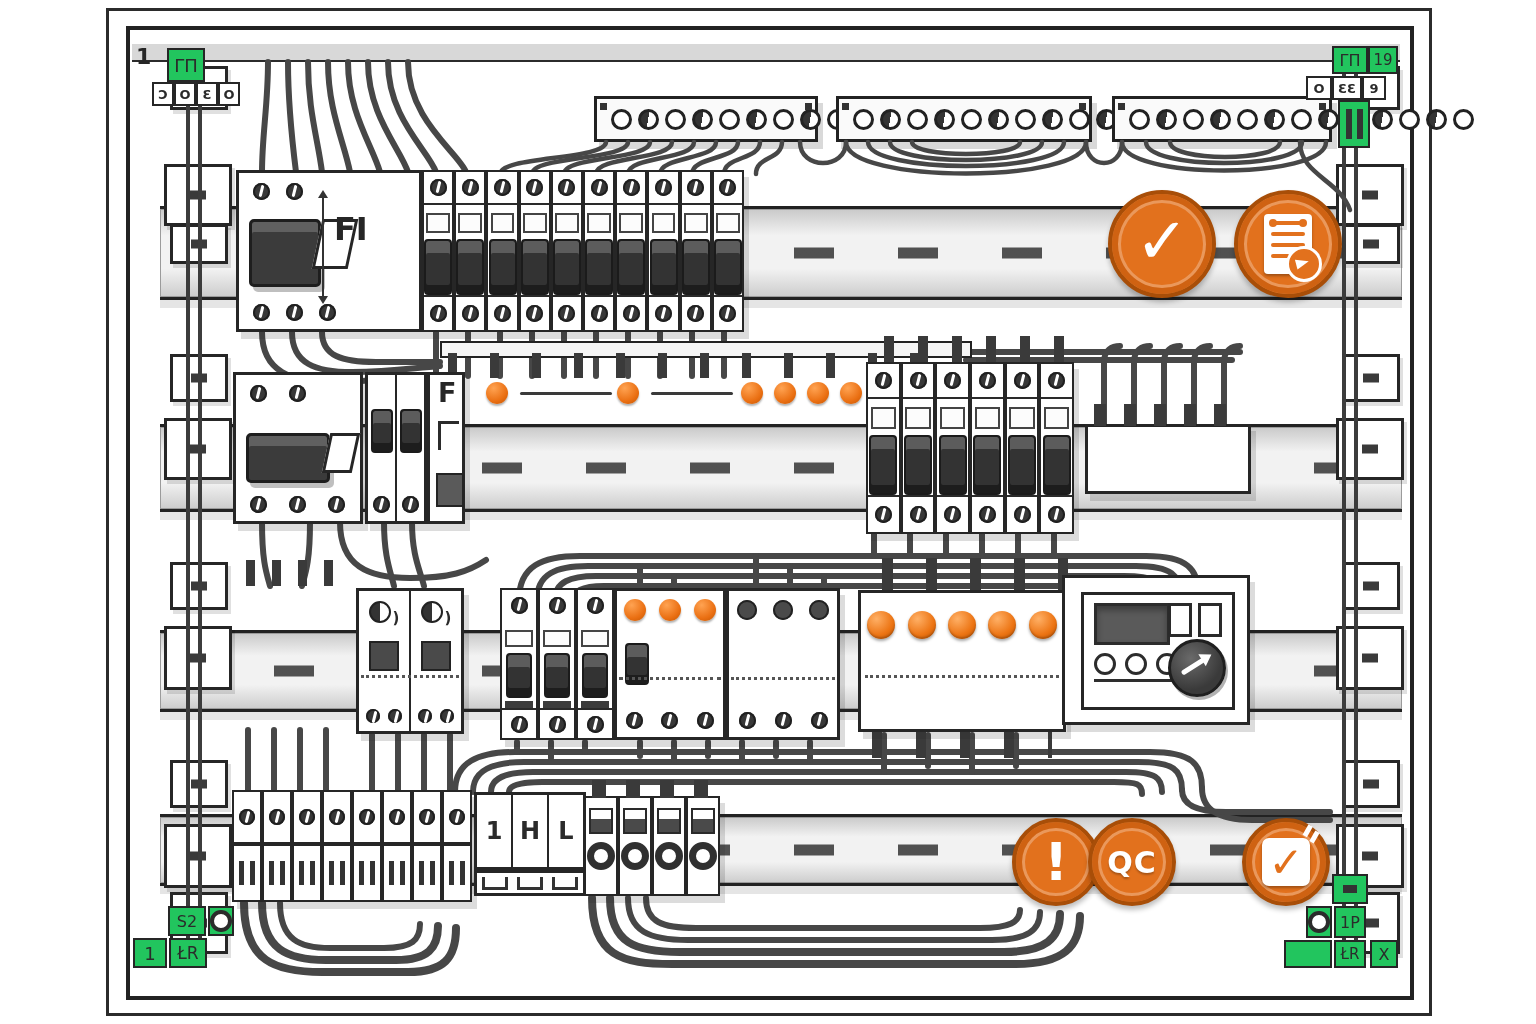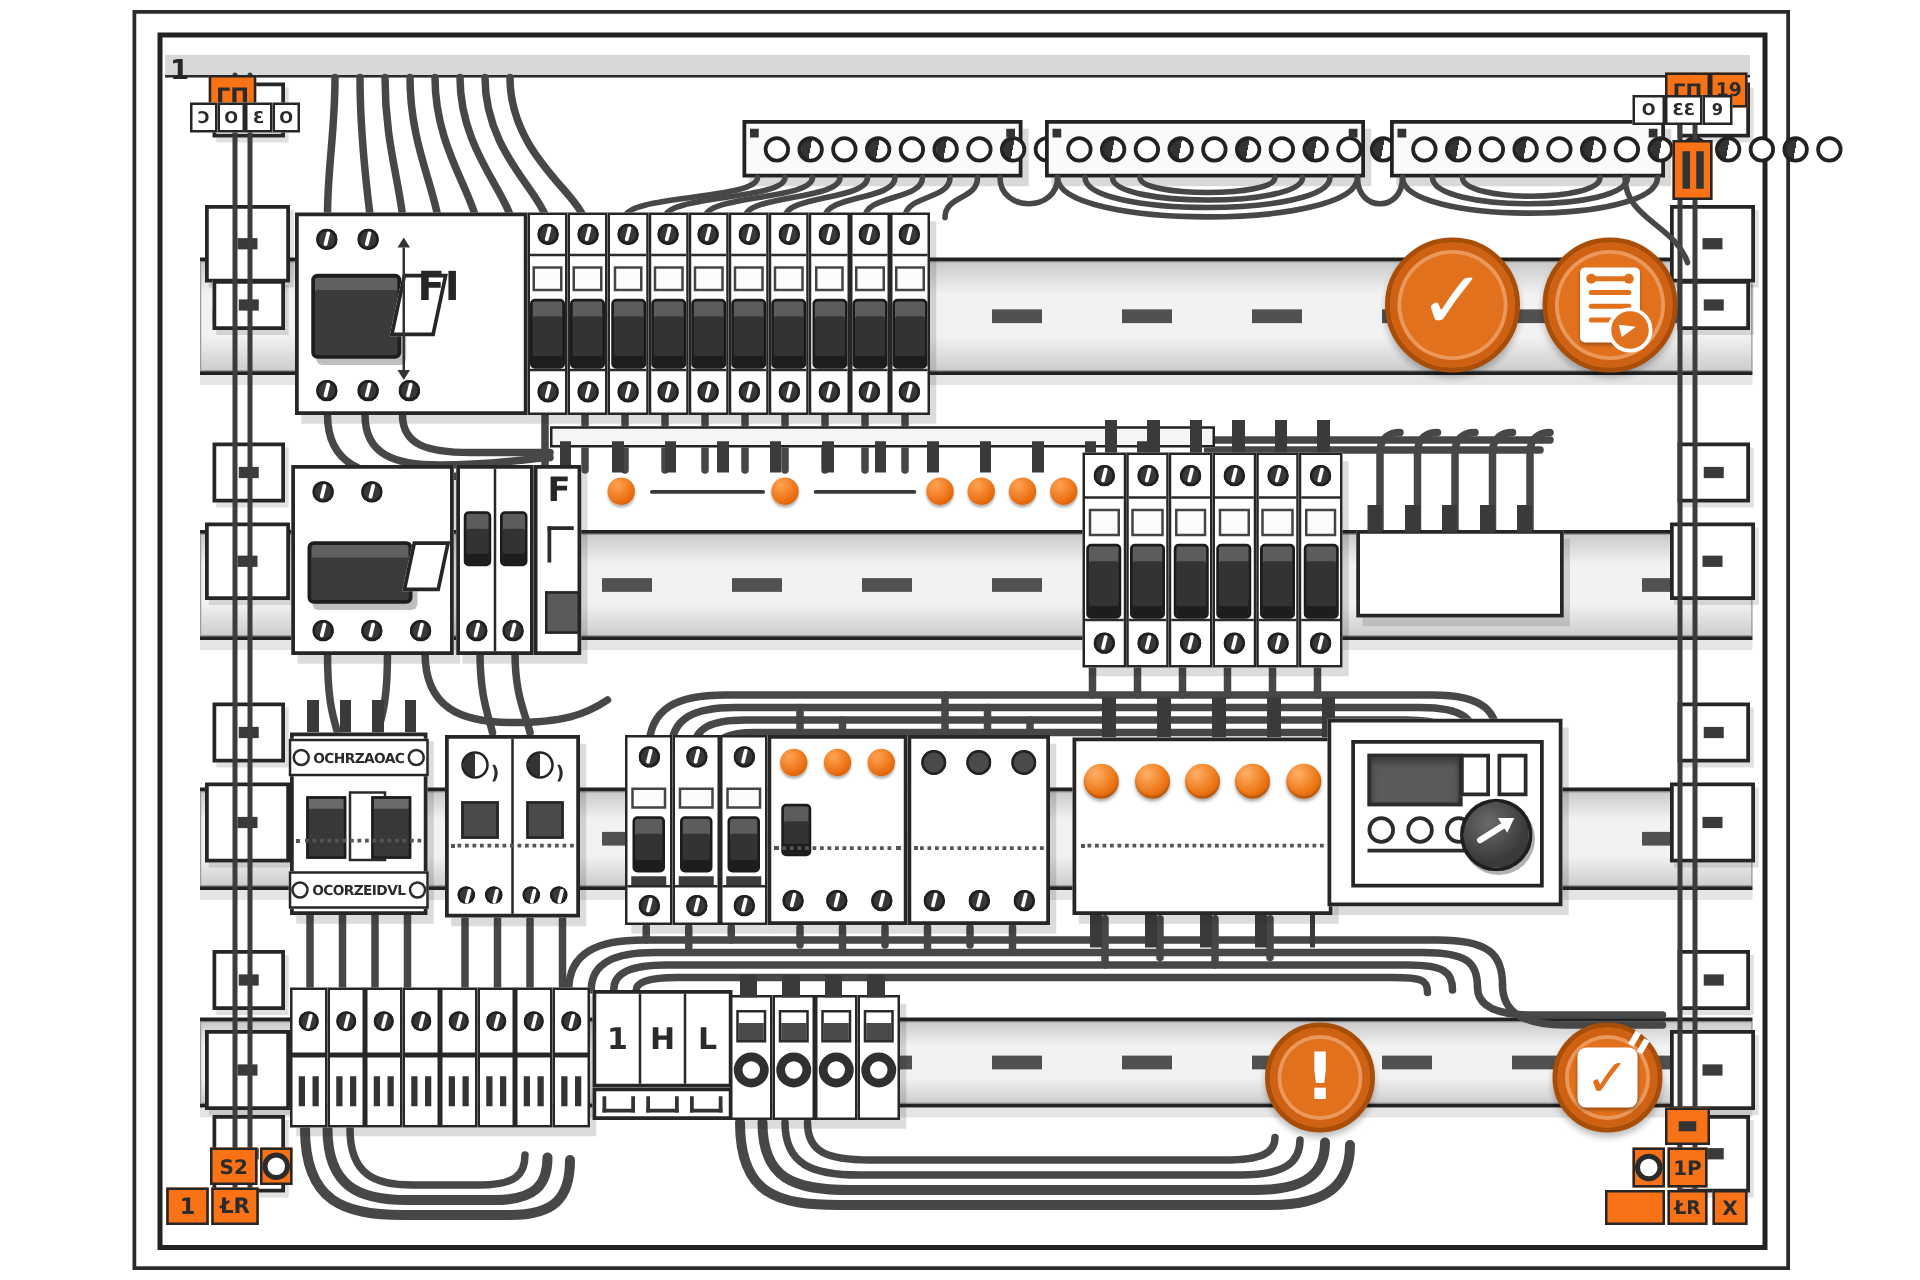--- a/index.html
+++ b/index.html
@@ -80,22 +80,22 @@
   .biglabel{position:absolute;font-weight:800;color:#262626;z-index:6;}
   .dimline{position:absolute;width:2px;background:#333;z-index:6;}
   .dimline::before,.dimline::after{content:"";position:absolute;left:-4px;border-left:5px solid transparent;border-right:5px solid transparent;}
   .dimline::before{top:-8px;border-bottom:8px solid #333;}
   .dimline::after{bottom:-8px;border-top:8px solid #333;}
 
   .switchblk{position:absolute;background:#3b3b3b;border:3px solid #1e1e1e;border-radius:5px;
     box-shadow:inset 0 10px 0 #606060, 4px 5px 0 rgba(0,0,0,.25);}
   .lever{position:absolute;background:#fff;border:3px solid #262626;transform:skewX(-12deg);}
 
-  .stamp{position:absolute;background:#f97316;border:2.5px solid #262626;z-index:7;display:flex;align-items:center;justify-content:center;
-    font-weight:700;box-sizing:border-box;margin-top:12px;}
+  .stamp{position:absolute;background:#22c55e;border:2.5px solid #262626;z-index:7;display:flex;align-items:center;justify-content:center;
+    font-weight:400;box-sizing:border-box;}
   .cellrow{position:absolute;display:flex;z-index:7;}
   .cellrow .cell{border:2.5px solid #262626;background:#fff;display:flex;align-items:center;justify-content:center;font-weight:800;box-sizing:border-box;}
   .ringcell{width:22px;height:22px;border-radius:50%;border:4px solid #2b2b2b;background:#fff;}
 
   .posts{position:absolute;z-index:4;}
   .comb{position:absolute;background:#f5f5f5;border:2.5px solid #222;z-index:4;}
 
   .lamp{width:28px;height:28px;border-radius:50%;flex:0 0 auto;
     background:radial-gradient(circle at 34% 28%,#ffb066,#ec7413 60%,#bd5404);box-shadow:0 2px 3px rgba(0,0,0,.35), inset 0 -2px 2px rgba(0,0,0,.2);}
   .half{width:18px;height:18px;border-radius:50%;border:2.5px solid #222;background:linear-gradient(90deg,#333 52%,#fff 52%);display:inline-block;}
@@ -585,36 +585,20 @@
       <div class="toggle tgl"></div>
       <div class="bstripzone">
           <span class="term"></span>
         </div>
     </div>
     </div>
 
   <div class="dev" style="left:1085px;top:424px;width:166px;height:70px"></div>
   <div class="posts" style="left:1094px;top:404px;width:150px;height:22px;background:repeating-linear-gradient(90deg,#3a3a3a 0 12px,transparent 12px 30px);z-index:6"></div>
 
-  <div class="dev" style="left:232px;top:586px;width:110px;height:146px">
-    <div style="position:absolute;left:-4px;top:2px;right:-4px;height:26px;border:2.5px solid #262626;background:#fff;display:flex;align-items:center;justify-content:center;gap:3px">
-      <span class="ringcell" style="width:10px;height:10px;border-width:2.5px"></span>
-      <span style="font-size:11px;font-weight:800;letter-spacing:-.5px">OCHRZAOAC</span>
-      <span class="ringcell" style="width:10px;height:10px;border-width:2.5px"></span>
-    </div>
-    <div style="position:absolute;left:10px;top:48px;width:28px;height:46px;background:#383838;border:2px solid #1c1c1c;box-shadow:inset 0 8px 0 #6a6a6a"></div>
-    <div style="position:absolute;left:44px;top:44px;width:26px;height:52px;border:2.5px solid #2b2b2b;background:#fff"></div>
-    <div style="position:absolute;right:10px;top:48px;width:28px;height:46px;background:#383838;border:2px solid #1c1c1c;box-shadow:inset 0 8px 0 #6a6a6a"></div>
-    <div class="dotted" style="position:absolute;left:2px;right:2px;top:82px"></div>
-    <div style="position:absolute;left:-4px;bottom:2px;right:-4px;height:26px;border:2.5px solid #262626;background:#fff;display:flex;align-items:center;justify-content:center;gap:3px">
-      <span class="ringcell" style="width:10px;height:10px;border-width:2.5px"></span>
-      <span style="font-size:11px;font-weight:800;letter-spacing:-.5px">OCORZEIDVL</span>
-      <span class="ringcell" style="width:10px;height:10px;border-width:2.5px"></span>
-    </div>
-  </div>
 
   <div class="dev" style="left:356px;top:588px;width:108px;height:146px;display:flex">
     <div style="flex:1;border-right:2px solid #262626;display:flex;flex-direction:column;align-items:center;padding-top:10px;gap:14px">
       <span><span class="half"></span><span class="paren">)</span></span>
       <div style="width:26px;height:26px;background:#4a4a4a;border:2px solid #222"></div>
       <div style="display:flex;gap:8px;margin-top:auto;margin-bottom:8px">
           <span class="term" style="width:14px;height:14px"></span>
           <span class="term" style="width:14px;height:14px"></span>
         </div>
     </div>
@@ -814,20 +798,23 @@
       <div class="breaker" style="justify-content:flex-start;padding-top:10px;gap:8px">
       <span class="fwin"></span>
       <span class="fring"></span>
     </div>
     </div>
   <div class="posts" style="left:592px;top:780px;width:124px;height:18px;background:repeating-linear-gradient(90deg,#3a3a3a 0 14px,transparent 14px 34px);z-index:6"></div>
 
   <div class="badge" style="left:1012px;top:818px;width:80px;height:80px">
     <span class="glyph-ex">!</span>
   </div>
+  <div class="badge" style="left:1088px;top:818px;width:80px;height:80px">
+    <span class="glyph-txt">QC</span>
+  </div>
   <div class="badge" style="left:1242px;top:818px;width:80px;height:80px">
     <span class="csq">✓</span>
   </div>
 
   <div class="biglabel" style="left:136px;top:44px;font-size:22px">1</div>
   <div class="stamp" style="left:167px;top:48px;width:38px;height:34px;font-size:18px">ΓΠ</div>
   <div class="cellrow" style="left:152px;top:82px">
     <span class="cell" style="width:22px;height:24px;font-size:13px">Ɔ</span>
     <span class="cell" style="width:22px;height:24px;font-size:13px">O</span>
     <span class="cell" style="width:22px;height:24px;font-size:13px">Ɛ</span>

